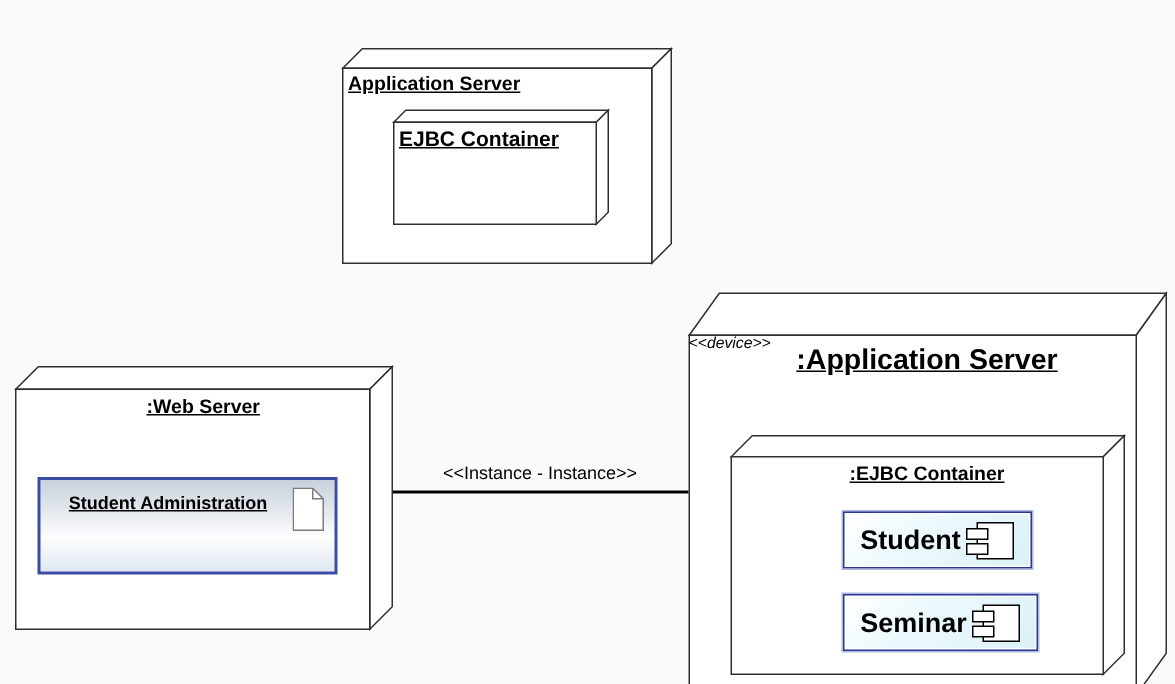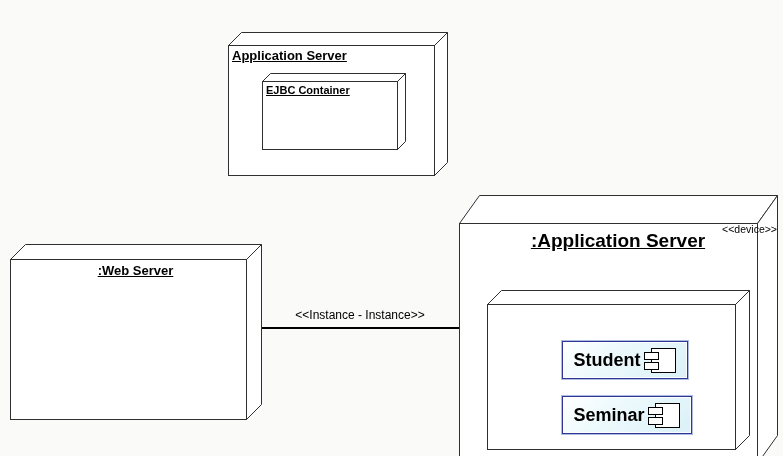--- a/index.html
+++ b/index.html
@@ -31,22 +31,23 @@
     font-weight:bold;
     text-decoration:underline;
     white-space:nowrap;
     line-height:1.15;
   }
   .centered{text-align:center;}
   .stereo{
     position:absolute;
     font-weight:normal;
     text-decoration:none;
-    text-align:right;
+    text-align:left;
     white-space:nowrap;
+    font-style:italic;
   }
   .artifact{
     position:absolute;
     left:25px;top:299px;width:196px;height:61px;
     border:2px solid var(--artifact-border);
     background:linear-gradient(180deg,#c8d1db 0%,#e9edf2 40%,#fdfdfe 62%,#f2f5f9 78%,#dfe8f2 100%);
   }
   .artifact .lbl{
     position:absolute;left:0;top:9px;width:170px;
     text-align:center;font-size:12px;
@@ -104,31 +105,39 @@
 
     <g>
       <polygon class="face" points="487.5,285.5 501.5,271.5 749.5,271.5 735.5,285.5"></polygon>
       <polygon class="face" points="735.5,285.5 749.5,271.5 749.5,416.5 735.5,430.5"></polygon>
       <rect class="face" x="487.5" y="285.5" width="248" height="145"></rect>
     </g>
   </svg>
 
   <div class="lbl" style="left:232px;top:30px;font-size:13px;">Application Server</div>
 
-  <div class="lbl" style="left:266px;top:65px;font-size:11px;">EJBC Container</div>
+  <div class="lbl" style="left:266px;top:65px;font-size:14px;">EJBC Container</div>
 
   <div class="lbl centered" style="left:10px;top:245px;width:251px;font-size:13px;text-align:center;">:Web Server</div>
 
+  <div class="artifact">
+    <div class="lbl">Student Administration</div>
+    <svg width="21" height="29" viewBox="0 0 21 29">
+      <path d="M0.5,0.5 H13.5 L20.5,7.5 V28.5 H0.5 Z" fill="#ffffff" stroke="#7d7d7d"></path>
+      <path d="M13.5,0.5 V7.5 H20.5" fill="none" stroke="#7d7d7d"></path>
+    </svg>
+  </div>
 
   <div class="conn-label">&lt;&lt;Instance - Instance&gt;&gt;</div>
 
   <div class="stereo" style="left:459px;top:204px;width:318px;font-size:10.5px;">&lt;&lt;device&gt;&gt;</div>
 
   <div class="lbl centered" style="left:459px;top:211px;width:318px;font-size:19px;">:Application Server</div>
 
+  <div class="lbl centered" style="left:487px;top:290px;width:262px;font-size:13px;">:EJBC Container</div>
 
   <div class="component" style="left:562px;top:322px;width:124px;height:36px;">
     <span class="comp-label">Student</span>
     <svg width="33" height="27" viewBox="0 0 33 27">
       <rect x="7.5" y="1.5" width="24" height="24" fill="#ffffff" stroke="#000"></rect>
       <rect x="0.5" y="5.5" width="14" height="7" fill="#ffffff" stroke="#000"></rect>
       <rect x="0.5" y="15.5" width="14" height="7" fill="#ffffff" stroke="#000"></rect>
     </svg>
   </div>
 

